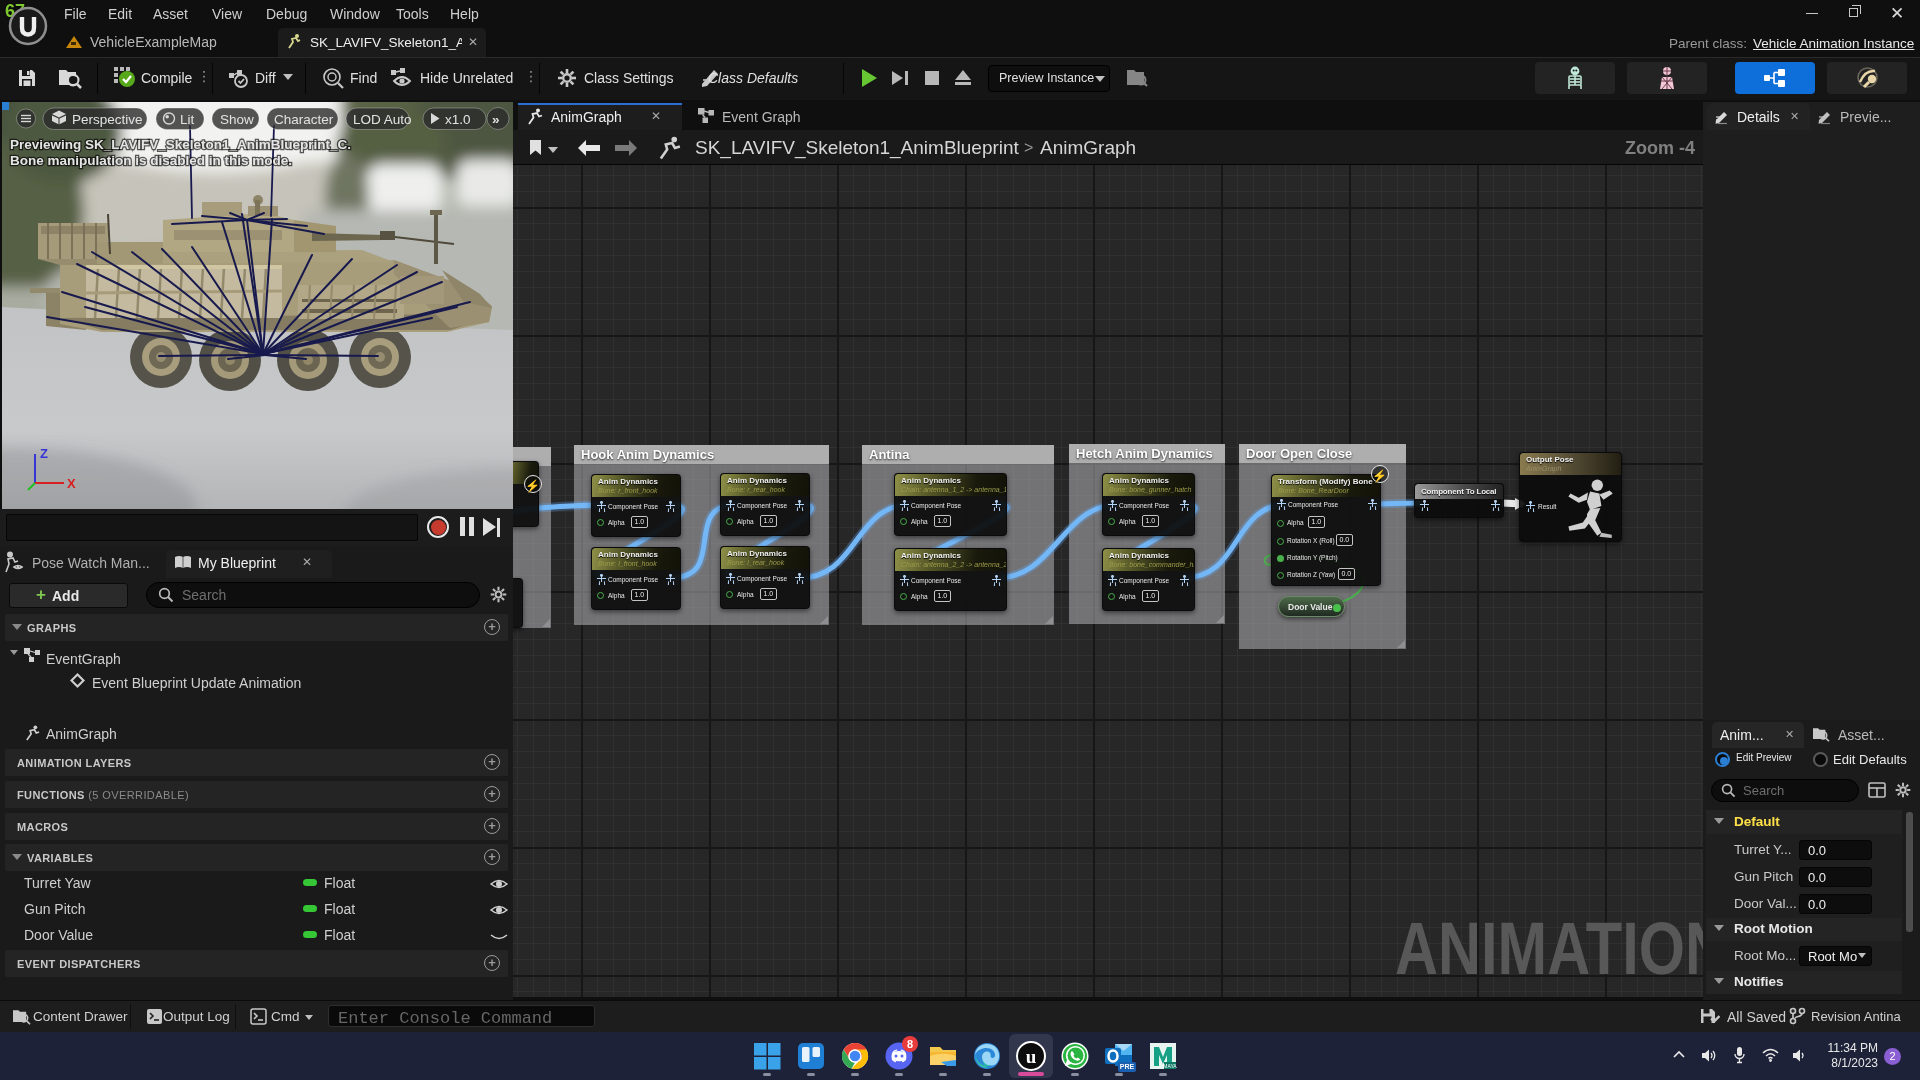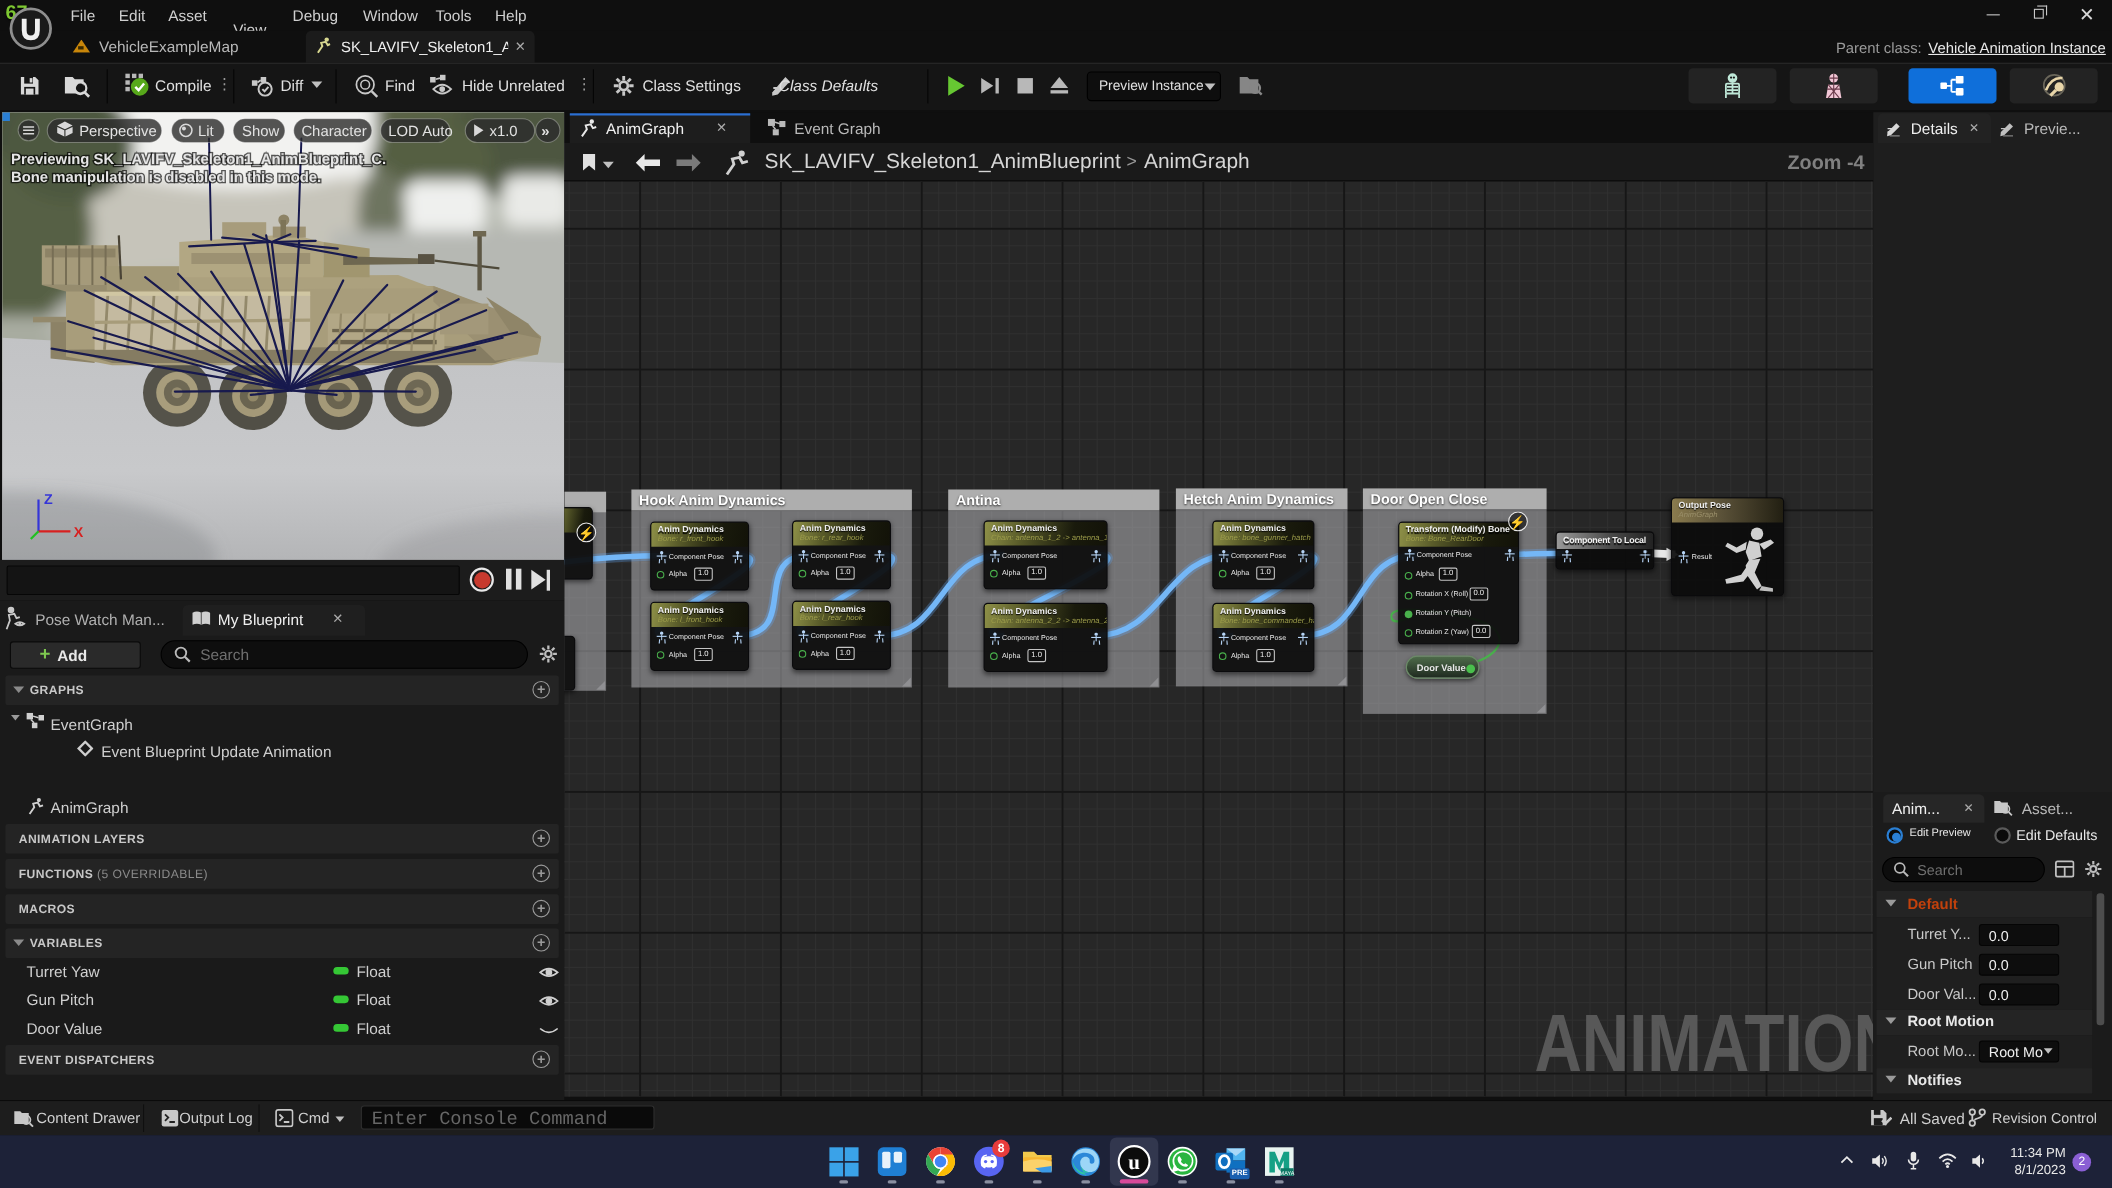--- a/index.html
+++ b/index.html
@@ -70,21 +70,21 @@
 .tbicon { position:absolute; top:1040px; width:32px; height:32px; }
 </style>
 </head>
 <body>
 <div id="root">
 
   <div class="abs" id="titlebar"></div>
   <div class="abs menu" style="left:64px;">File</div>
   <div class="abs menu" style="left:108px;">Edit</div>
   <div class="abs menu" style="left:153px;">Asset</div>
-  <div class="abs menu" style="left:212px;margin-top:13px;">View</div>
+  <div class="abs menu" style="left:212px;">View</div>
   <div class="abs menu" style="left:266px;">Debug</div>
   <div class="abs menu" style="left:330px;">Window</div>
   <div class="abs menu" style="left:396px;">Tools</div>
   <div class="abs menu" style="left:450px;">Help</div>
 
   <div class="abs" style="left:8px; top:6px; width:40px; height:40px; z-index:6;"><svg width="40" height="40" viewBox="0 0 40 40">
         <circle cx="20" cy="20" r="18" fill="#1a1a1a" stroke="#8f8f8f" stroke-width="2.5"></circle>
         <path d="M14 11 V21.5 Q14 28.5 20 28.5 Q26 28.5 26 21.5 V11" stroke="#f0f0f0" stroke-width="4.4" fill="none"></path>
       </svg></div>
   <div class="abs" style="left:5px; top:1px; color:#7ec832; font-size:18px; font-weight:bold; text-shadow:0 1px 2px #000;">67</div>
@@ -984,21 +984,21 @@
             <line x1="4.6" y1="4.6" x2="7.4" y2="7.4"></line>
             <line x1="14.6" y1="14.6" x2="17.4" y2="17.4"></line>
             <line x1="4.6" y1="17.4" x2="7.4" y2="14.6"></line>
             <line x1="14.6" y1="7.4" x2="17.4" y2="4.6"></line>
           </g>
         </g>
         <circle cx="11" cy="11" r="2.2" fill="#16161a"></circle>
       </svg></div>
   <div class="abs" style="left:1706px; top:810px; width:196px; height:24px; background:#242424;"></div>
   <div class="abs" style="left:1714px; top:818px; width:0; height:0; border-left:5px solid transparent; border-right:5px solid transparent; border-top:6px solid #9a9a9a;"></div>
-  <div class="abs" style="left:1734px; top:814px; color:#c2410c; font-size:13.5px; font-weight:bold;">Default</div>
+  <div class="abs" style="left:1734px; top:814px; color:#fde047; font-size:13.5px; font-weight:bold;">Default</div>
   <div class="abs" style="left:1706px; top:834px; width:196px; height:84px; background:#1f1f1f;"></div>
   <div class="abs" style="left:1734px; top:842px; color:#c9c9c9; font-size:13.5px;">Turret Y...</div>
   <div class="abs" style="left:1734px; top:869px; color:#c9c9c9; font-size:13.5px;">Gun Pitch</div>
   <div class="abs" style="left:1734px; top:896px; color:#c9c9c9; font-size:13.5px;">Door Val...</div>
   <div class="abs vbox2" style="left:1799px; top:840px;">0.0</div>
   <div class="abs vbox2" style="left:1799px; top:867px;">0.0</div>
   <div class="abs vbox2" style="left:1799px; top:894px;">0.0</div>
   <div class="abs" style="left:1706px; top:918px; width:196px; height:23px; background:#242424;"></div>
   <div class="abs" style="left:1714px; top:925px; width:0; height:0; border-left:5px solid transparent; border-right:5px solid transparent; border-top:6px solid #9a9a9a;"></div>
   <div class="abs" style="left:1734px; top:921px; color:#e8e8e8; font-size:13.5px; font-weight:bold;">Root Motion</div>
@@ -1042,21 +1042,21 @@
         <path d="M11 11.5 l3 3 L19.5 9" stroke="#c8c8c8" stroke-width="2.4" fill="none"></path>
       </svg></div>
   <div class="abs" style="left:1727px; top:1009px; color:#d0d0d0; font-size:14px;">All Saved</div>
   <div class="abs tsep" style="left:1793px; top:1006px; height:21px; background:#2e2e2e;"></div>
   <div class="abs" style="left:1789px; top:1007px; width:18px; height:18px;"><svg width="18" height="18" viewBox="0 0 18 18">
         <circle cx="4" cy="4" r="2.5" fill="none" stroke="#c8c8c8" stroke-width="1.6"></circle>
         <circle cx="13" cy="4" r="2.5" fill="none" stroke="#c8c8c8" stroke-width="1.6"></circle>
         <circle cx="4" cy="14" r="2.5" fill="none" stroke="#c8c8c8" stroke-width="1.6"></circle>
         <path d="M4 6.5 V11.5 M13 6.5 C13 10 8 9 6 11" stroke="#c8c8c8" stroke-width="1.6" fill="none"></path>
       </svg></div>
-  <div class="abs" style="left:1811px; top:1009px; color:#d0d0d0; font-size:13px; white-space:nowrap;">Revision Control</div>
+  <div class="abs" style="left:1811px; top:1009px; color:#d0d0d0; font-size:13px; white-space:nowrap;">Revision Antina</div>
 
   <div class="abs" id="taskbar"></div>
 
   <div class="abs tbicon" style="left:751px;"><svg width="32" height="32" viewBox="0 0 32 32">
         <g fill="#3aa2e8">
           <rect x="3" y="3" width="12.5" height="12.5"></rect>
           <rect x="17" y="3" width="12.5" height="12.5"></rect>
           <rect x="3" y="17" width="12.5" height="12.5"></rect>
           <rect x="17" y="17" width="12.5" height="12.5"></rect>
         </g>

